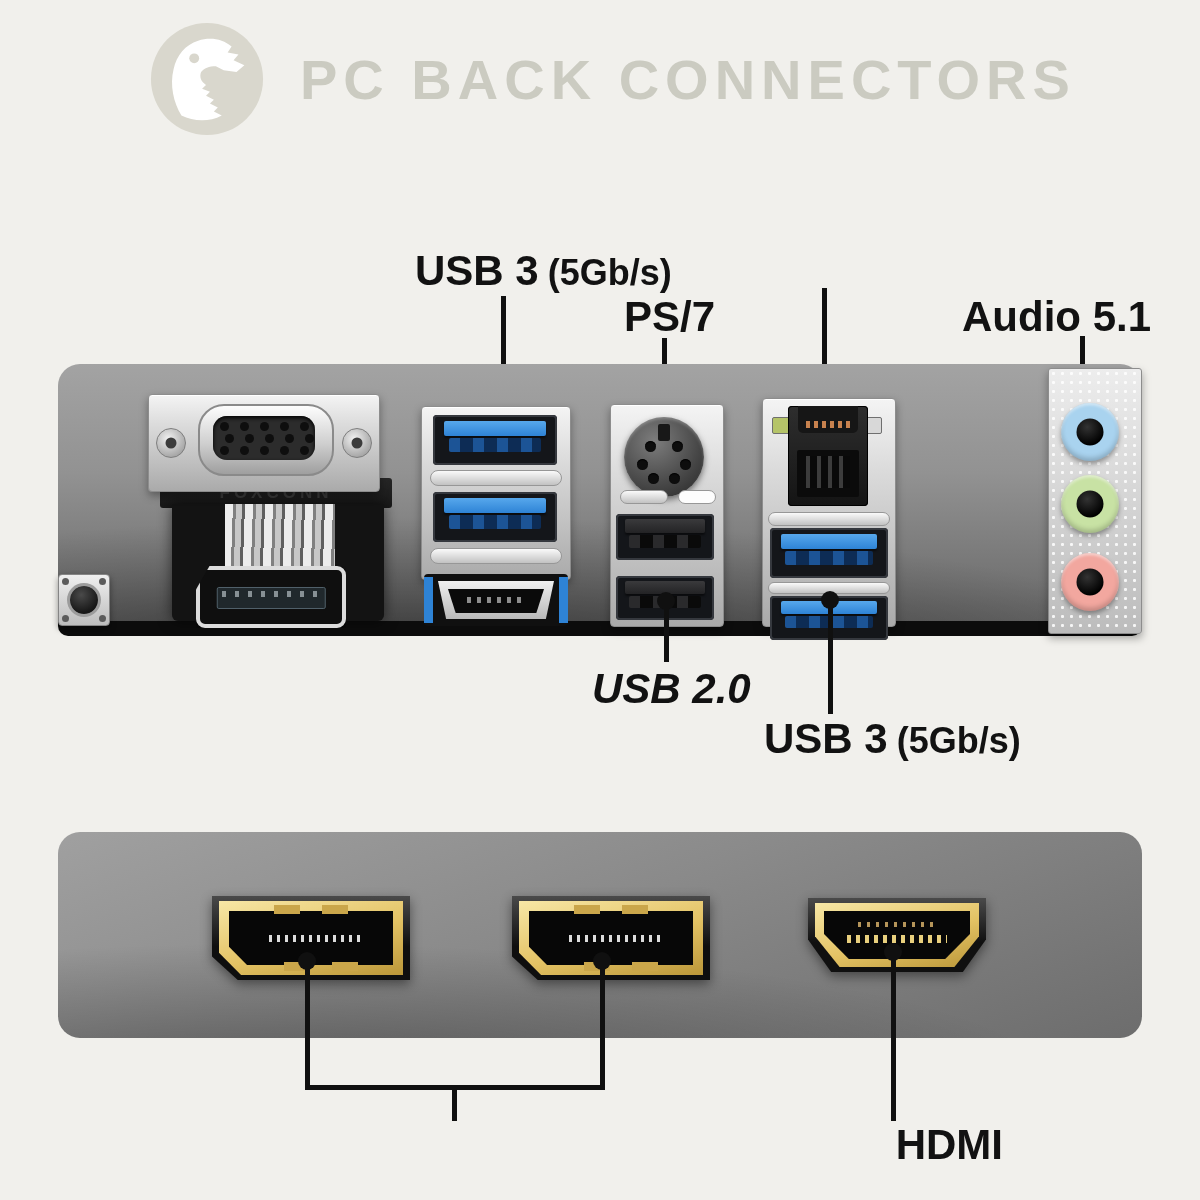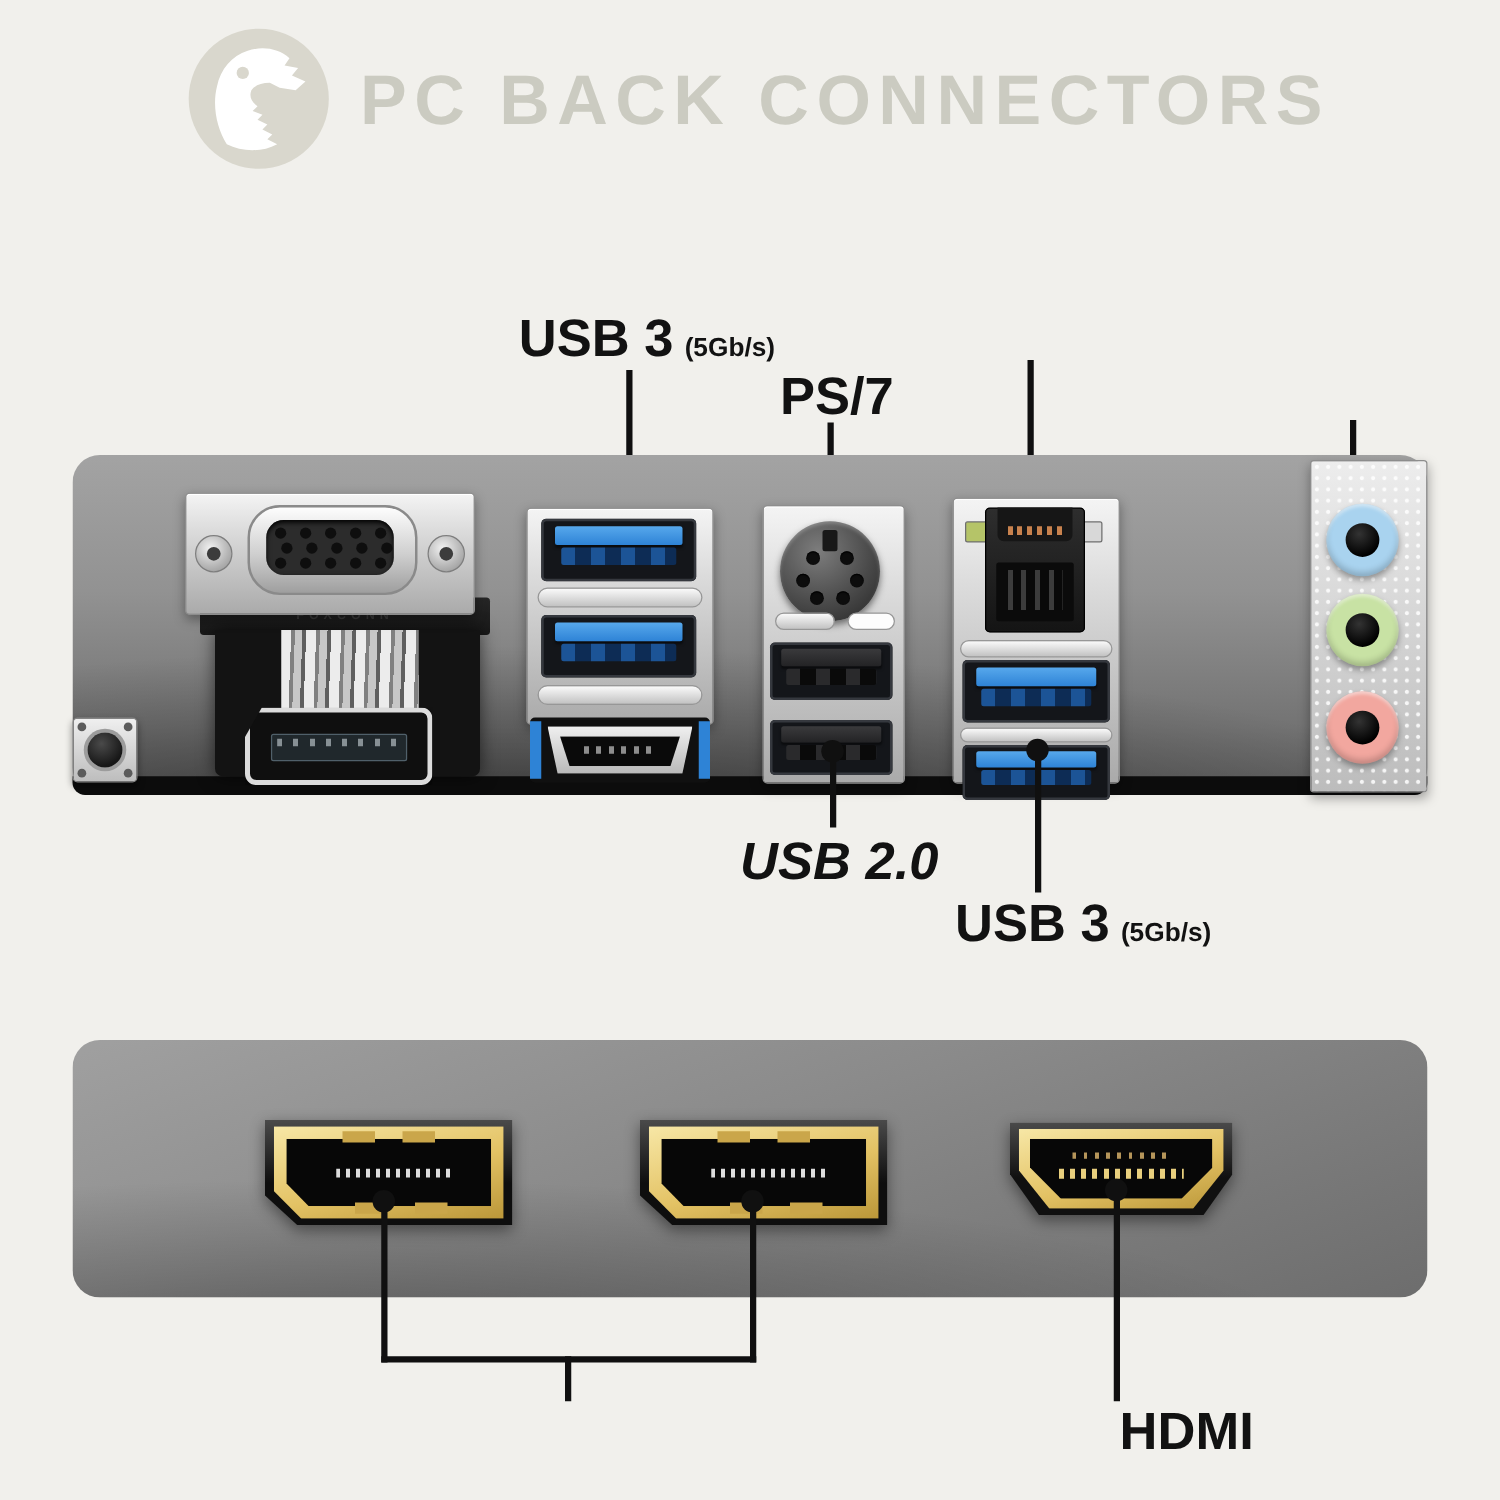--- a/index.html
+++ b/index.html
@@ -2,26 +2,26 @@
 <html style="--background: #f1f0ec; --title-gray: #cbcbc1; --usb-blue: #2e83d6; --audio-line-in: #a9d3ef; --audio-line-out: #c8e2a4; --audio-mic: #f2a79f; --gold: #e3c264; --led-green: #b5c468;"><head>
 <meta charset="utf-8">
 <style>
   html,body{margin:0;padding:0;}
   body{background:#f1f0ec;font-family:"Liberation Sans","DejaVu Sans",sans-serif;}
   #stage{position:relative;width:1200px;height:1200px;background:var(--background,#f1f0ec);overflow:hidden;margin:0 auto;}
 
   
   .hdr{position:absolute;left:148px;top:20px;display:flex;align-items:center;gap:18px;}
   .logo{width:118px;height:118px;flex:0 0 auto;}
-  .title{font-size:56px;font-weight:bold;letter-spacing:6px;color:var(--title-gray,#cbcbc1);white-space:nowrap;margin:4px;}
+  .title{font-size:56px;font-weight:bold;letter-spacing:6px;color:var(--title-gray,#cbcbc1);white-space:nowrap;margin:16px;}
 
   
   .lbl{position:absolute;color:#121212;font-weight:bold;white-space:nowrap;display:flex;align-items:baseline;gap:9px;line-height:1;}
   .lbl .big{font-size:42px;}
-  .lbl .small{font-size:21px;text-align:center;}
+  .lbl .small{font-size:36px;text-align:center;}
   .lbl.center{display:block;text-align:center;}
   .lline{position:absolute;background:#101010;width:5px;}
   .lline.h{height:5px;}
   .ldot{position:absolute;width:18px;height:18px;border-radius:50%;background:#101010;}
 
   
   .panel{position:absolute;left:58px;width:1084px;border-radius:22px;
     background:
       radial-gradient(120% 95% at 32% 115%, rgba(0,0,0,.48), rgba(0,0,0,0) 62%),
       linear-gradient(180deg,#a3a3a3 0%,#929292 40%,#737373 80%,#5f5f5f 100%);}
@@ -79,21 +79,21 @@
 
   
   .vga-outer{position:absolute;border-radius:26px;background:linear-gradient(180deg,#fdfdfd,#cfcfcf 55%,#9f9f9f);border:2px solid #8a8a8a;}
   .vga-inner{position:absolute;border-radius:14px;background:#2c2c2c;box-shadow:inset 0 2px 4px #000;}
   .vga-row{display:flex;justify-content:center;gap:11px;margin-top:6px;}
   .vga-row .h{width:9px;height:9px;border-radius:50%;background:#0e0e0e;}
   .screw{position:absolute;width:28px;height:28px;border-radius:50%;background:radial-gradient(circle at 40% 35%,#f2f2f2,#b9b9b9 55%,#8e8e8e);border:1px solid #7e7e7e;}
   .screw::after{content:"";position:absolute;left:50%;top:50%;width:11px;height:11px;transform:translate(-50%,-50%);border-radius:50%;background:#3c3c3c;}
 
   .fox{position:absolute;background:linear-gradient(180deg,#262626,#181818);border-radius:3px;color:#3c3c3c;
-    font-size:10px;font-weight:bold;letter-spacing:4px;text-align:center;line-height:30px;}
+    font-size:17px;font-weight:bold;letter-spacing:4px;text-align:center;line-height:30px;}
   .housing{position:absolute;background:#131313;border-radius:0 0 6px 6px;box-shadow:0 0 14px rgba(0,0,0,.6);}
   .ribbons{position:absolute;background:repeating-linear-gradient(92deg,#ececec 0 8px,#808080 8px 11px,#c7c7c7 11px 17px,#5f5f5f 17px 20px);}
 
   
   .mdp{position:absolute;background:#0f0f0f;border:4px solid #dcdcdc;border-radius:9px;
     clip-path:polygon(9% 0,100% 0,100% 100%,0 100%,0 38%);box-shadow:0 3px 7px rgba(0,0,0,.5);}
   .mdp .slot{position:absolute;left:50%;top:32%;transform:translateX(-50%);width:75%;height:20px;background:#20282c;border:1px solid #50606a;border-radius:2px;
     }
   .mdp .slot::after{content:"";position:absolute;left:4%;top:3px;width:92%;height:6px;
     background:repeating-linear-gradient(90deg,rgba(220,230,235,.55) 0 4px,transparent 4px 13px);}
@@ -155,20 +155,23 @@
     <h1 class="title">PC BACK CONNECTORS</h1>
   </div>
 
   <div class="lbl" style="left:415px;top:250px;">
     <span class="big">USB 3</span>
     <span class="small">(5Gb/s)</span>
   </div>
   <div class="lbl" style="left:624px;top:296px;">
     <span class="big">PS/7</span>
   </div>
+  <div class="lbl" style="left:962px;top:296px;">
+    <span class="big">Audio 5.1</span>
+  </div>
 
   <div class="lline" style="left:501px;top:296px;height:112px;"></div>
   <div class="ldot" style="left:494px;top:398px;"></div>
   <div class="lline" style="left:662px;top:338px;height:76px;"></div>
   <div class="ldot" style="left:655px;top:404px;"></div>
   <div class="lline" style="left:822px;top:288px;height:118px;"></div>
   <div class="ldot" style="left:815px;top:396px;"></div>
   <div class="lline" style="left:1080px;top:336px;height:54px;"></div>
   <div class="ldot" style="left:1073px;top:379px;"></div>
 

